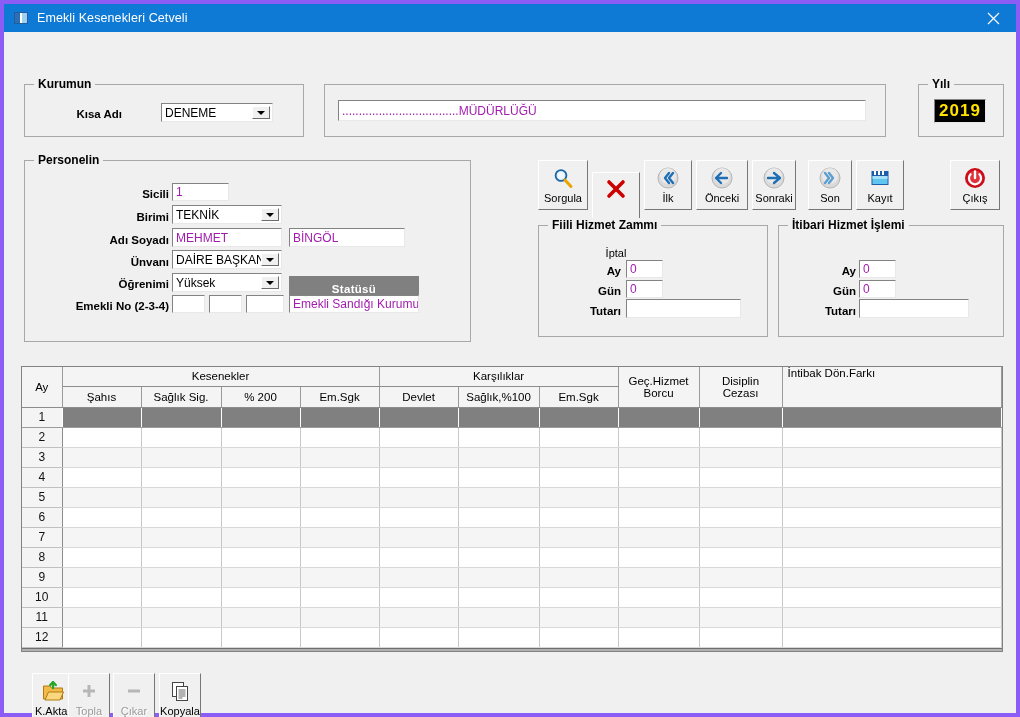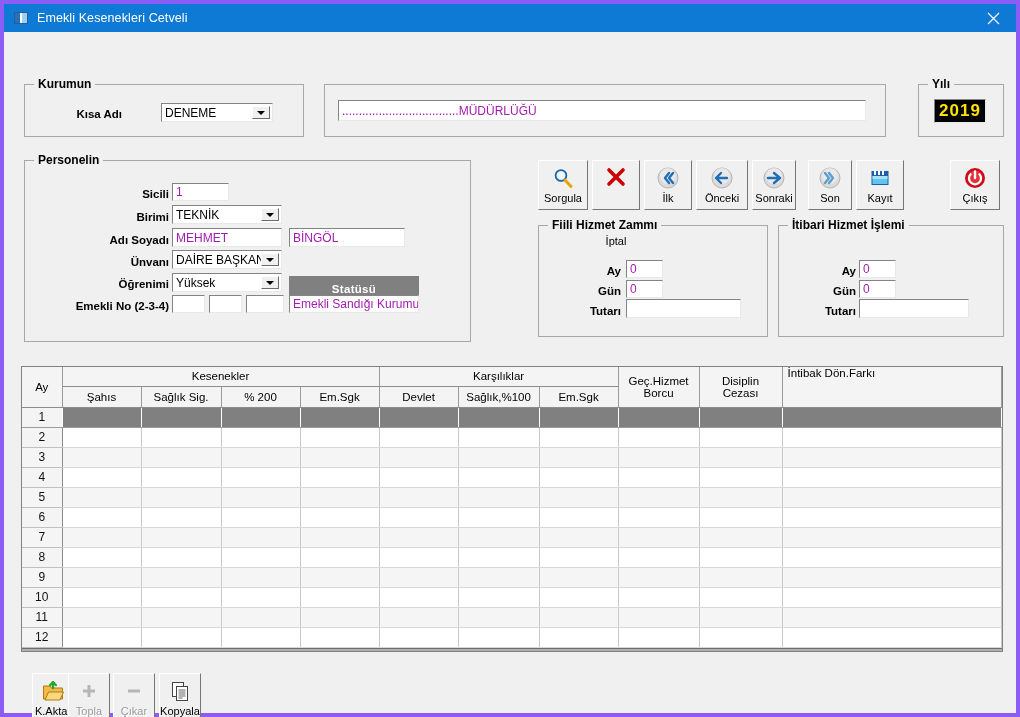--- a/index.html
+++ b/index.html
@@ -238,21 +238,21 @@
       <span class="ico">
         <svg width="22" height="22" viewBox="0 0 22 22">
           <circle cx="9" cy="8.5" r="5.4" fill="#dff0fb" stroke="#1b64a8" stroke-width="1.8"></circle>
           <circle cx="9" cy="8.5" r="3.2" fill="#ffffff" opacity=".6"></circle>
           <path d="M13 13 L19 19.5" stroke="#e8a400" stroke-width="3" stroke-linecap="round"></path>
         </svg>
       </span>
       <span class="cap">Sorgula</span>
     </div>
 
-    <div class="tbtn" style="left:588px;top:128px;width:48px;height:50px;gap:45px;">
+    <div class="tbtn" style="left:588px;top:140px;width:48px;height:50px;gap:45px;">
       <span class="ico">
         <svg width="22" height="22" viewBox="0 0 22 22">
           <path d="M4 4 L18 18 M18 4 L4 18" stroke="#cc0000" stroke-width="3.6" stroke-linecap="round"></path>
         </svg>
       </span>
       <span class="cap">İptal</span>
     </div>
 
     <div class="tbtn" style="left:640px;top:128px;width:48px;height:50px;">
       <span class="ico">

